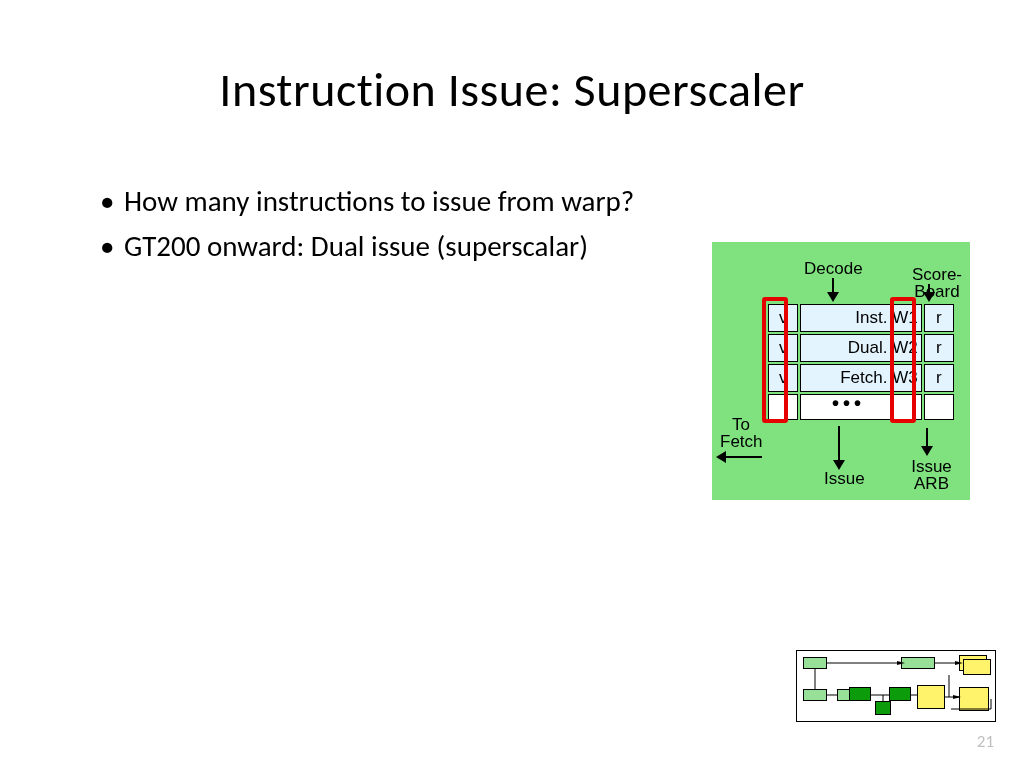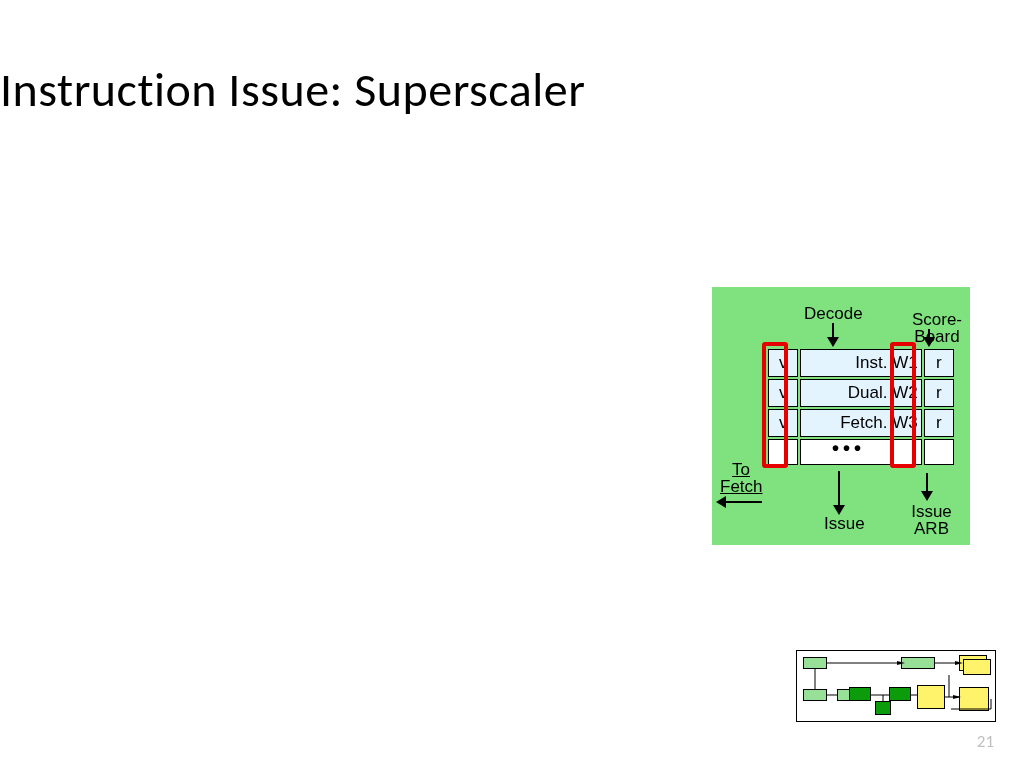--- a/index.html
+++ b/index.html
@@ -1,33 +1,33 @@
 <!DOCTYPE html>
 <html><head>
 <meta charset="utf-8">
 <style>
   * { margin: 0; padding: 0; box-sizing: border-box; }
   html, body { width: 1024px; height: 768px; background: #fff; font-family: Calibri, Arial, sans-serif; color: #000; }
   .slide { position: relative; width: 1024px; height: 768px; }
 
-  .title { position: absolute; top: 60px; left: 0; width: 100%; text-align: left; font-size: 48px; font-weight: 400; letter-spacing: 0.5px; }
+  .title { position: absolute; top: 60px; left: 0; width: 100%; text-align: center; font-size: 48px; font-weight: 400; letter-spacing: 0.5px; }
 
   .bullets { position: absolute; top: 185px; left: 100px; width: 540px; font-size: 29px; line-height: 1.15; }
   .bullets ul { list-style: none; }
   .bullets li { position: relative; padding-left: 24px; margin-bottom: 12px; }
   .bullets li::before { content: "•"; position: absolute; left: 0; top: 0; }
 
   .page-num { position: absolute; right: 30px; bottom: 16px; color: #bfbfbf; font-size: 17px; }
 
   
-  .diag { position: absolute; top: 242px; left: 712px; width: 258px; height: 258px; background: #7fe27f; margin-top: 45px; }
+  .diag { position: absolute; top: 242px; left: 712px; width: 258px; height: 258px; background: #7fe27f; }
   .lbl { position: absolute; font-family: Arial, sans-serif; font-size: 17px; color: #000; text-align: center; line-height: 1.0; }
   .lbl.sb { top: 24px; left: 192px; width: 66px; }
   .lbl.dec { top: 18px; left: 92px; }
-  .lbl.tf { top: 174px; left: 8px; width: 42px; text-decoration: underline; }
+  .lbl.tf { top: 174px; left: 8px; width: 42px; }
   .lbl.iss { top: 228px; left: 112px; }
   .lbl.arb { top: 216px; left: 192px; width: 55px; }
 
   .buf { position: absolute; top: 60px; left: 54px; width: 190px; }
   .buf td { border: 1px solid #000; background: #e3f4ff; height: 28px; font-family: Arial, sans-serif; font-size: 17px; text-align: right; padding: 0 3px; }
   .buf td.s { text-align: center; width: 20px; padding:0; }
   .buf td.mid { width: 80px; }
   .buf .lastrow td { background: #fff; height: 26px; }
 
   .redbox { position: absolute; border: 4px solid #e60000; border-radius: 3px; }
@@ -52,20 +52,26 @@
   svg.pl polyline { stroke:#000; stroke-width:1; fill:none; }
   svg.pl polygon { fill:#000; }
 </style>
 </head>
 <body>
 
 <div class="slide">
 
   <div class="title">Instruction Issue: Superscaler</div>
 
+  <div class="bullets">
+    <ul>
+      <li>How many instructions to issue from warp?</li>
+      <li>GT200 onward: Dual issue (superscalar)</li>
+    </ul>
+  </div>
 
   <div class="diag">
     <div class="lbl dec">Decode</div>
     <div class="lbl sb">Score-<br>Board</div>
     <div class="lbl tf">To<br>Fetch</div>
     <div class="lbl iss">Issue</div>
     <div class="lbl arb">Issue<br>ARB</div>
 
     <div class="arrow">
       <div class="shaft" style="left:120px; top:36px; width:2px; height:16px;"></div>

